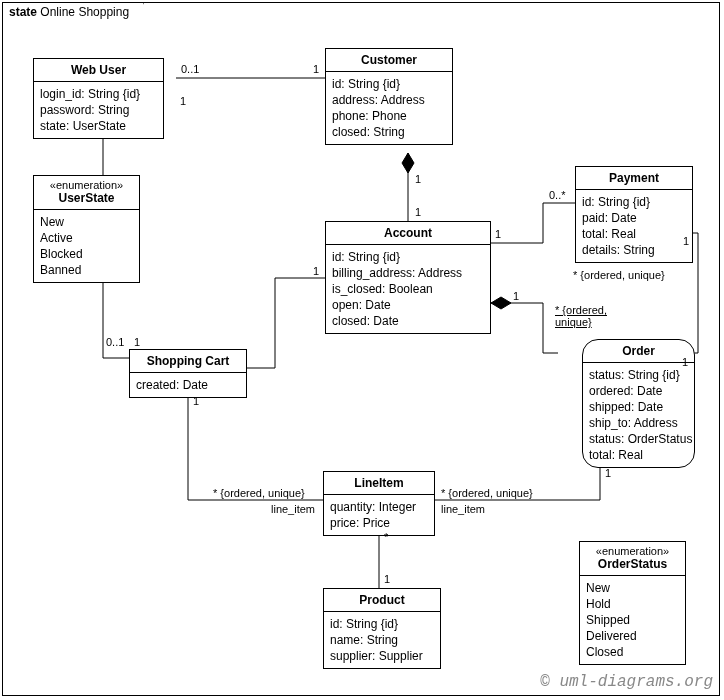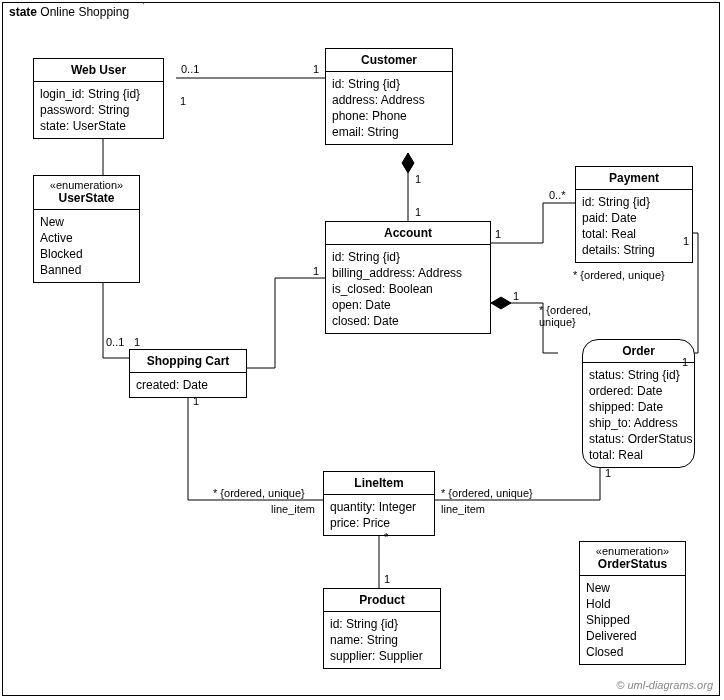--- a/index.html
+++ b/index.html
@@ -63,23 +63,24 @@
   .lbl {
     position: absolute;
     font-size: 11px;
     background: transparent;
     white-space: nowrap;
   }
   .credit {
     position: absolute;
     right: 6px;
     bottom: 4px;
-    font-size: 11px;
+    font-size: 16px;
     color: #888;
     font-style: italic;
+    font-family: Liberation Mono, monospace;
   }
 </style>
 </head>
 <body>
 
 <div class="frame">
 
   <div class="frame-tab">
     <b>state</b>
     <span>Online Shopping</span>
@@ -141,21 +142,21 @@
       <div>Banned</div>
     </div>
   </div>
 
   <div class="box" style="left:322px; top:45px; width:128px;">
     <div class="title">Customer</div>
     <div class="attrs">
       <div>id: String {id}</div>
       <div>address: Address</div>
       <div>phone: Phone</div>
-      <div>email: String</div>
+      <div>closed: String</div>
     </div>
   </div>
 
   <div class="box" style="left:322px; top:218px; width:166px;">
     <div class="title">Account</div>
     <div class="attrs">
       <div>id: String {id}</div>
       <div>billing_address: Address</div>
       <div>is_closed: Boolean</div>
       <div>open: Date</div>
@@ -225,21 +226,21 @@
   <div class="lbl" style="left:310px; top:60px;">1</div>
 
   <div class="lbl" style="left:412px; top:170px;">1</div>
   <div class="lbl" style="left:412px; top:203px;">1</div>
 
   <div class="lbl" style="left:492px; top:225px;">1</div>
   <div class="lbl" style="left:546px; top:186px;">0..*</div>
   <div class="lbl" style="left:570px; top:266px;">* {ordered, unique}</div>
 
   <div class="lbl" style="left:510px; top:287px;">1</div>
-  <div class="lbl" style="left:536px; top:301px; white-space:pre;">* {ordered,
+  <div class="lbl" style="left:552px; top:301px; white-space:pre;text-decoration:underline;">* {ordered,
 unique}</div>
 
   <div class="lbl" style="left:177px; top:92px;">1</div>
   <div class="lbl" style="left:103px; top:333px;">0..1</div>
   <div class="lbl" style="left:131px; top:333px;">1</div>
   <div class="lbl" style="left:310px; top:262px;">1</div>
 
   <div class="lbl" style="left:190px; top:392px;">1</div>
   <div class="lbl" style="left:210px; top:484px;">* {ordered, unique}</div>
   <div class="lbl" style="left:268px; top:500px;">line_item</div>

